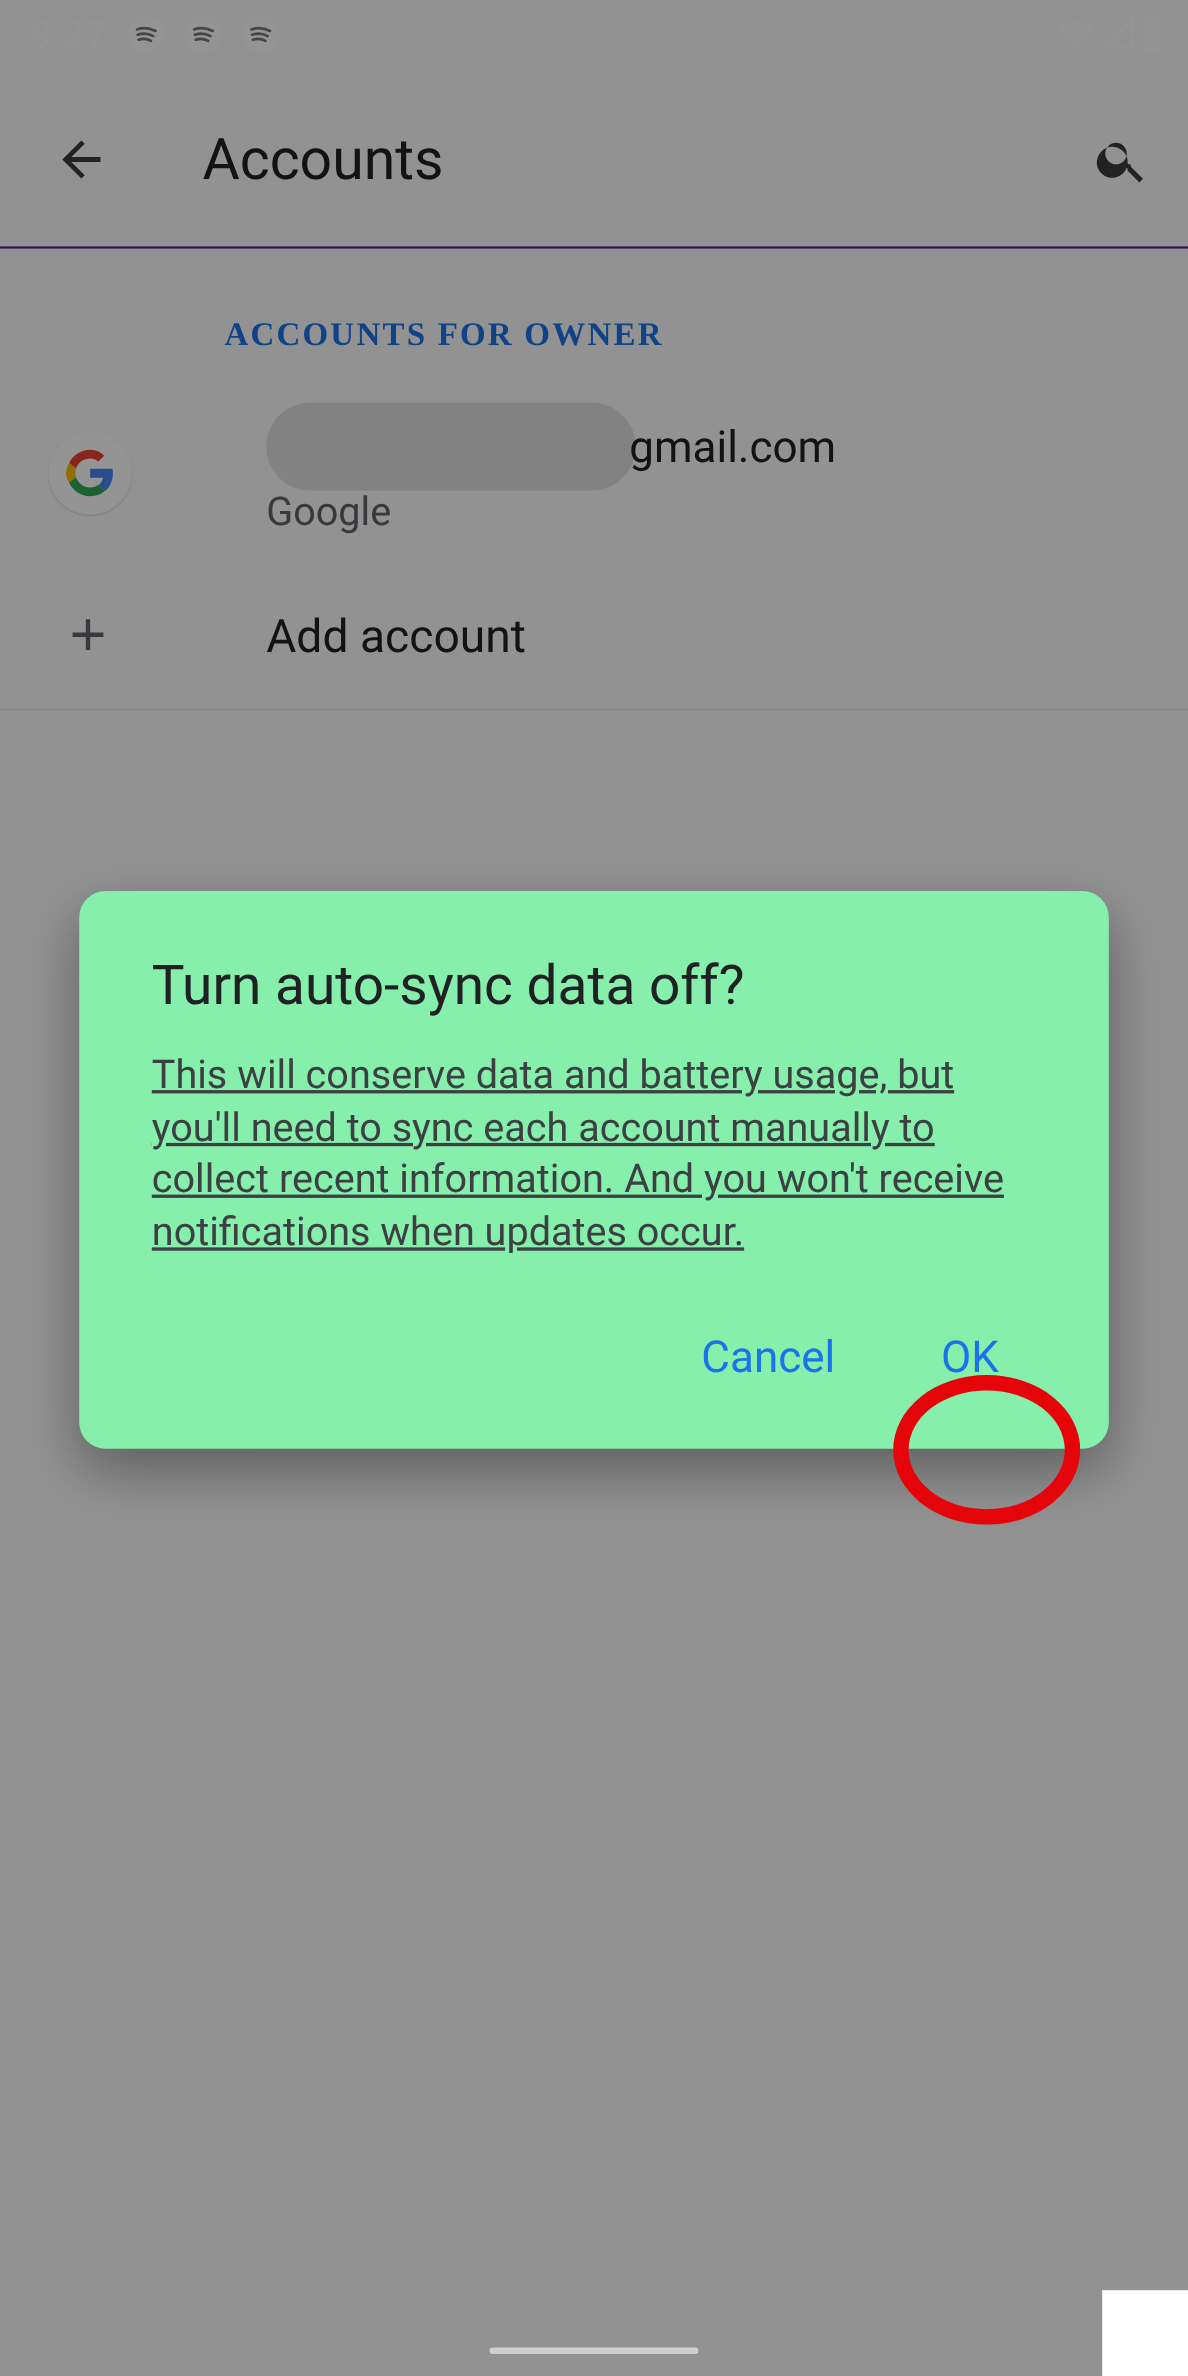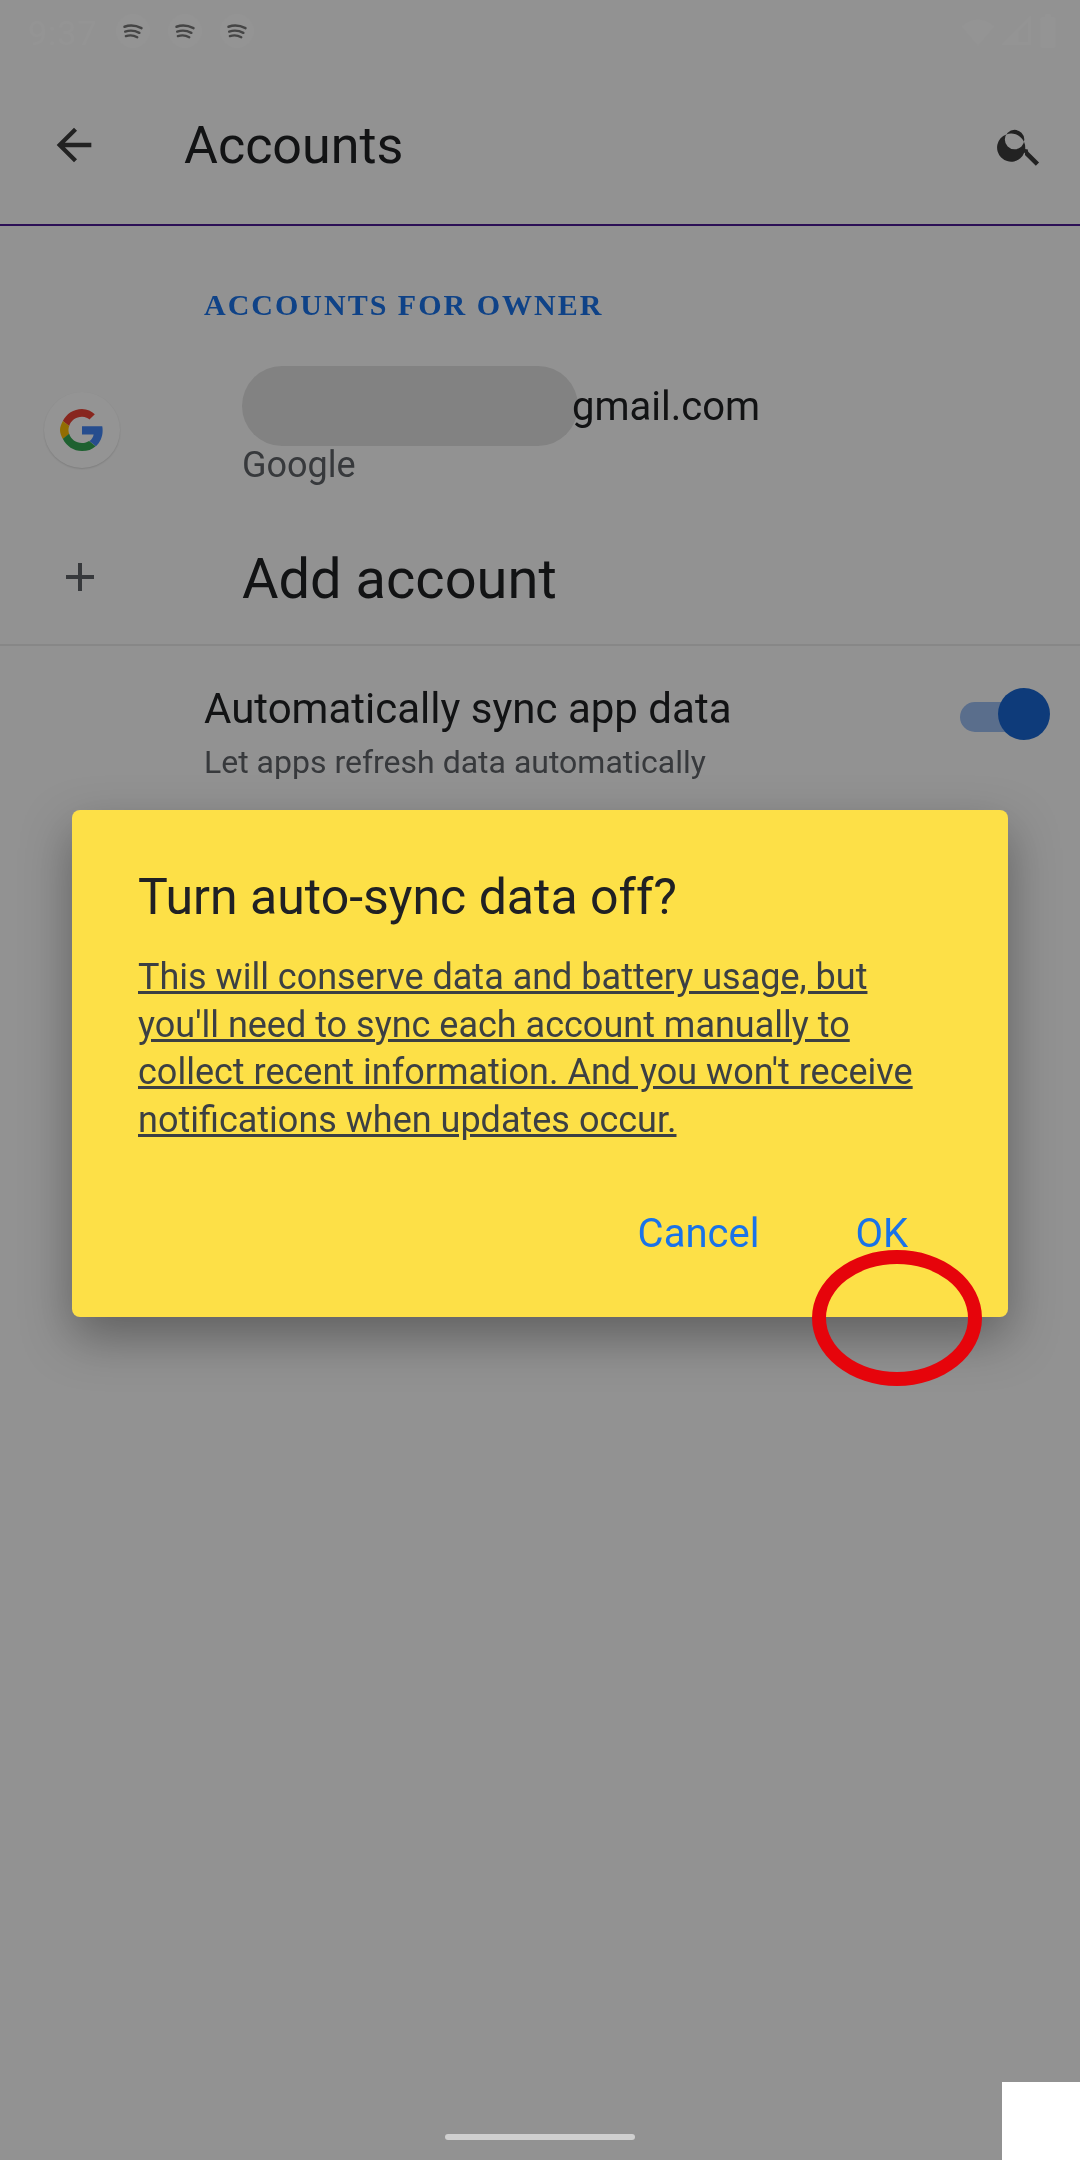--- a/index.html
+++ b/index.html
@@ -59,21 +59,21 @@
       margin-left: 4px;
     }
     .acct-text { display: flex; flex-direction: column; gap: 6px; flex:1;}
     .primary-line { font-size: 40px; color: #202124; display:flex; align-items:center; }
     .secondary-line { font-size: 36px; color: #5f6368; }
     .email-mask {
       width: 336px; height: 80px; background: #e0e0e0; border-radius: 40px;
       display: inline-block; margin-right: -6px; margin-top:-8px; margin-bottom:-8px;
     }
     .plus-icon { color: #5f6368; }
-    .add-account-label { font-size: 56px; color: #202124; }
+    .add-account-label { font-size: 42px; color: #202124; }
 
     .divider { height: 2px; background: #e8e8e8; }
 
     .sync-row {
       display: flex; align-items: flex-start;
       padding: 38px 30px 38px 204px;
     }
     .sync-text { flex: 1; display: flex; flex-direction: column; gap: 10px;}
     .sync-title { font-size: 42px; color: #202124; }
     .sync-sub { font-size: 32px; color: #5f6368; }
@@ -93,22 +93,22 @@
     .scrim {
       position: absolute; inset: 0;
       background: rgba(0,0,0,0.42);
     }
 
     
     .dialog {
       position: absolute;
       left: 72px; right: 72px;
       top: 810px;
-      background: #fde047;
-      border-radius: 8px;
+      background: #86efac;
+      border-radius: 24px;
       padding: 58px 62px 30px 66px;
       box-shadow: 0 20px 50px rgba(0,0,0,0.35);
     }
     .dialog-title {
       font-size: 50px; color: #202124; font-weight: 400; margin-bottom: 28px;
     }
     .dialog-body {
       font-size: 36px; color: #3c4043; line-height: 1.32; text-decoration: underline;
     }
     .dialog-actions {
@@ -232,30 +232,20 @@
         <svg width="48" height="48" viewBox="0 0 24 24">
             <path d="M19 13h-6v6h-2v-6H5v-2h6V5h2v6h6v2z" fill="#5f6368"></path>
           </svg>
       </span>
     </div>
     <div class="add-account-label">Add account</div>
   </div>
 
   <div class="divider"></div>
 
-  <div class="sync-row">
-    <div class="sync-text">
-      <div class="sync-title">Automatically sync app data</div>
-      <div class="sync-sub">Let apps refresh data automatically</div>
-    </div>
-    <div class="switch">
-      <div class="switch-track"></div>
-      <div class="switch-thumb"></div>
-    </div>
-  </div>
 
 </div>
 
 <div class="scrim"></div>
 
 <div class="dialog">
   <div class="dialog-title">Turn auto-sync data off?</div>
   <div class="dialog-body">This will conserve data and battery usage, but you'll need to sync each account manually to collect recent information. And you won't receive notifications when updates occur.</div>
   <div class="dialog-actions">
     <button class="dialog-btn">Cancel</button>

